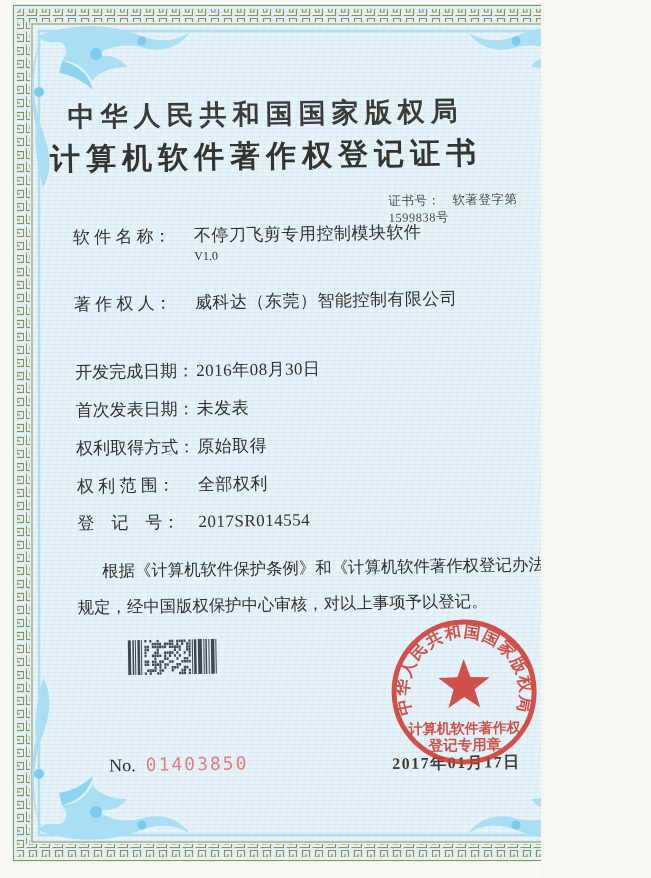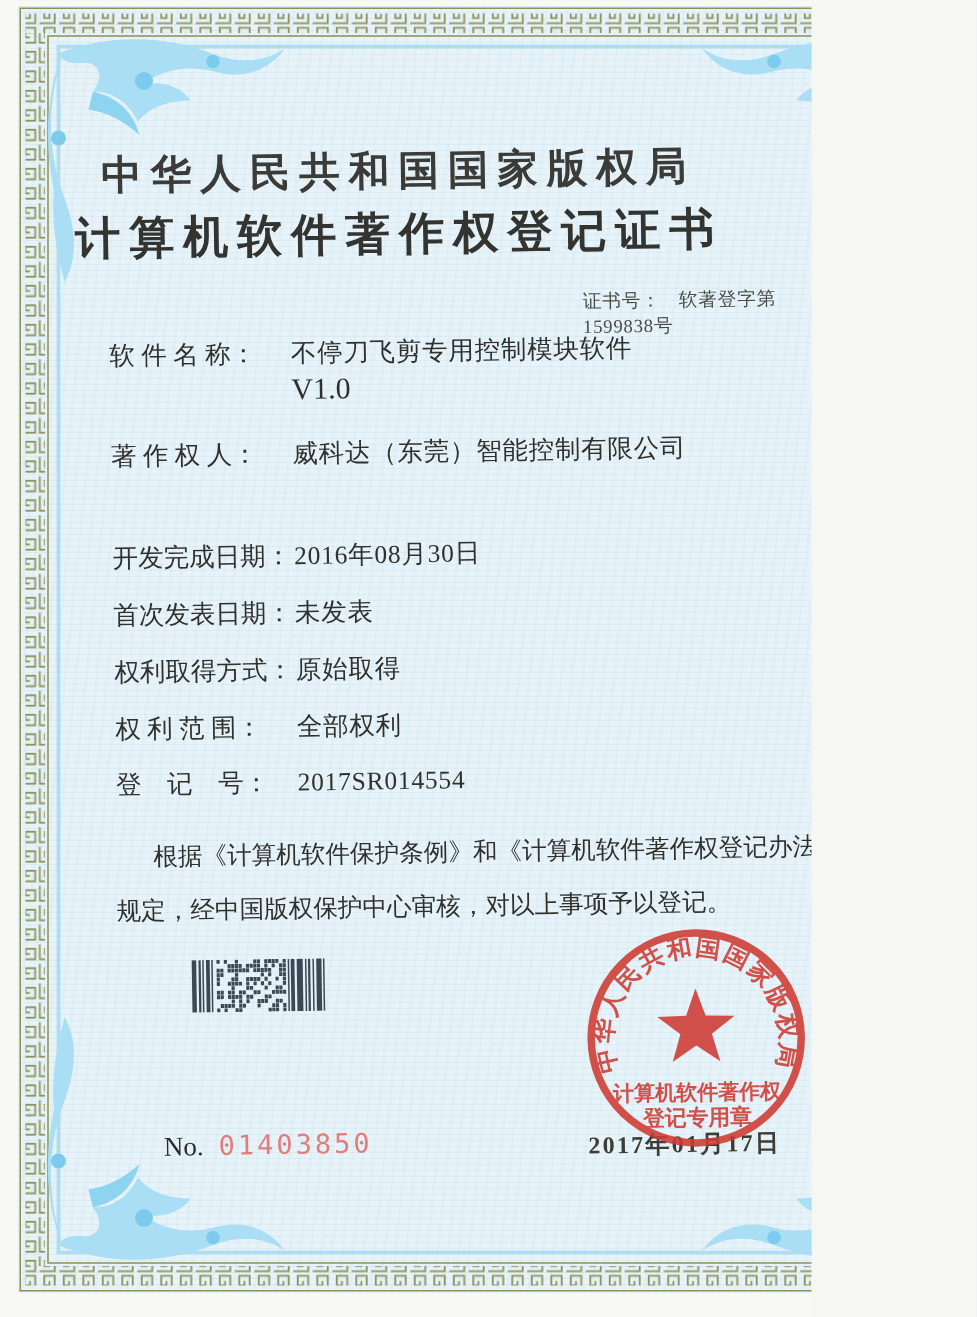--- a/index.html
+++ b/index.html
@@ -14,21 +14,21 @@
   .content{position:absolute;inset:0;transform:rotate(-0.9deg);transform-origin:330px 430px;}
   .authority{position:absolute;left:0;right:0;top:95px;text-align:center;
         font-size:27px;font-weight:bold;letter-spacing:6px;color:#3b3b38;}
   .cert-title{position:absolute;left:0;right:0;top:135px;text-align:center;
         font-size:30px;font-weight:bold;letter-spacing:6px;color:#333330;}
   .certno{position:absolute;left:392px;top:194px;font-size:12.5px;color:#4b4b46;letter-spacing:.5px;}
   .certno .gap{display:inline-block;width:12px;}
   .row{position:absolute;left:76px;font-size:17px;color:#30302d;white-space:pre;}
   .row .lbl{display:inline-block;width:121px;}
   .row .val{letter-spacing:.5px;}
-  .version{position:absolute;left:197px;top:247px;font-size:20px;color:#30302d;}
+  .version{position:absolute;left:197px;top:247px;font-size:12px;color:#30302d;}
   .statement{position:absolute;left:75px;top:550px;width:512px;font-size:16.4px;
         line-height:36px;text-indent:25px;color:#30302d;}
   .barcode{position:absolute;left:122px;top:637px;}
   .no-line{position:absolute;left:104px;top:751px;font-size:18px;color:#2b2b28;}
   .no-line .serial{font-family:"DejaVu Sans Mono",monospace;font-size:18px;
         color:#e4706d;letter-spacing:2px;margin-left:10px;opacity:.9;}
   .issue-date{position:absolute;left:387px;top:755px;font-size:16px;font-weight:bold;
         color:#3d3d34;letter-spacing:1.5px;}
   .seal{position:absolute;left:378px;top:612px;opacity:.88;}
   .seal text{font-family:"Liberation Serif","DejaVu Serif",serif;font-weight:bold;}

